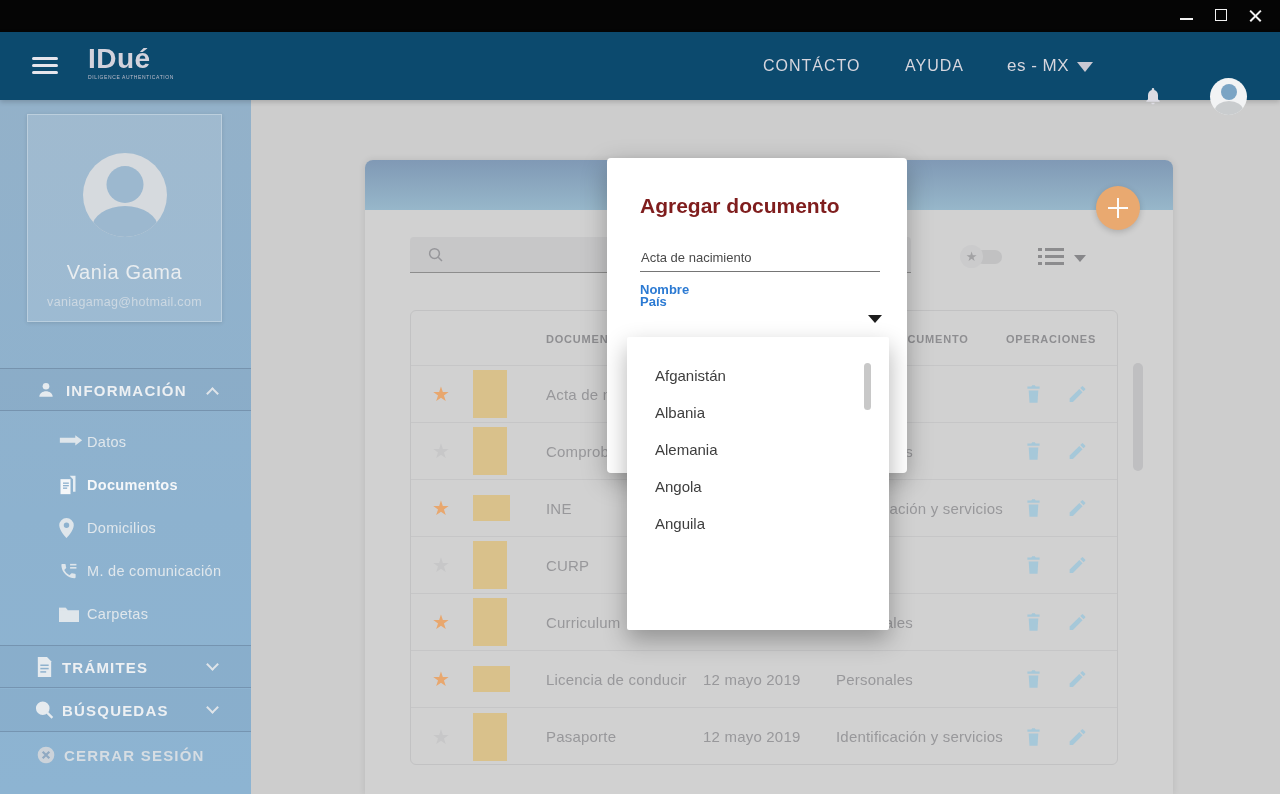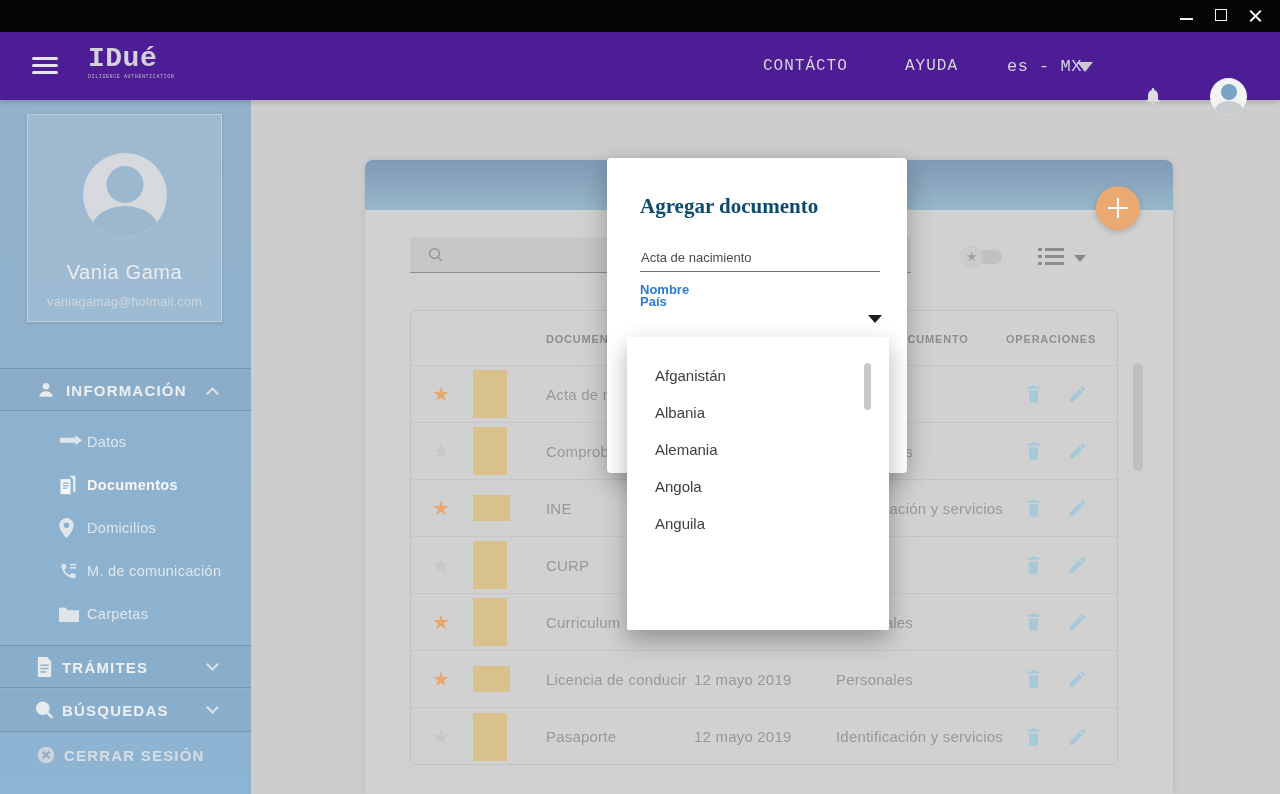--- a/index.html
+++ b/index.html
@@ -13,22 +13,22 @@
   .winbtn-min{right:76px;}
   .winbtn-min::before{content:"";position:absolute;left:10px;top:18px;width:13px;height:2px;background:#f2f2f2;}
   .winbtn-max{right:42px;}
   .winbtn-max::before{content:"";position:absolute;left:11px;top:9px;width:12px;height:12px;border:1.6px solid #f2f2f2;}
   .winbtn-close{right:8px;}
   .winbtn-close::before,.winbtn-close::after{content:"";position:absolute;left:10px;top:15px;width:15px;height:1.8px;background:#f2f2f2;}
   .winbtn-close::before{transform:rotate(45deg);}
   .winbtn-close::after{transform:rotate(-45deg);}
 
   
-  .appbar{position:absolute;left:0;top:32px;width:1280px;height:68px;background:#4c1d95;
-          box-shadow:0 2px 5px rgba(0,0,0,.18);z-index:6;font-family:Liberation Mono, monospace;}
+  .appbar{position:absolute;left:0;top:32px;width:1280px;height:68px;background:#0c4a6e;
+          box-shadow:0 2px 5px rgba(0,0,0,.18);z-index:6;}
   .hamburger{position:absolute;left:32px;top:25px;width:26px;height:18px;cursor:pointer;}
   .hamburger span{position:absolute;left:0;width:26px;height:3px;border-radius:2px;background:#e6e5ec;}
   .hamburger span:nth-child(1){top:0}.hamburger span:nth-child(2){top:7px}.hamburger span:nth-child(3){top:14px}
   .logo{position:absolute;left:88px;top:12px;color:#d3d2dc;}
   .logo .logo-main{font-size:28px;font-weight:bold;letter-spacing:.5px;line-height:30px;}
   .logo .logo-sub{font-size:5px;letter-spacing:.6px;color:#bebdcb;margin-top:0px;}
   .appnav{position:absolute;top:0;height:68px;display:flex;align-items:center;color:#d7d6de;cursor:pointer;}
   .nav-contacto{left:763px;}
   .nav-ayuda{left:905px;}
   .appnav .navlabel{font-size:16px;letter-spacing:1px;}
@@ -124,32 +124,32 @@
   .t-row{position:relative;height:57px;border-bottom:1px solid #c6c6c7;}
   .t-row:last-child{border-bottom:none;}
   .star{position:absolute;left:17px;top:50%;transform:translateY(-50%);width:26px;text-align:center;
       font-size:20px;line-height:1;cursor:pointer;}
   .star.on{color:#e8a76e;}.star.off{color:#c7c7c8;}
   .thumb{position:absolute;left:62px;top:50%;transform:translateY(-50%);background:#d9c18b;}
   .thumb.portrait{width:34px;height:48px;}
   .thumb.landscape{width:37px;height:26px;}
   .cell{position:absolute;top:0;height:100%;display:flex;align-items:center;
       font-size:15px;color:#98989b;letter-spacing:.2px;white-space:nowrap;}
-  .c-name{left:135px;}.c-date{left:283px;}.c-type{left:425px;}
+  .c-name{left:135px;}.c-date{left:292px;}.c-type{left:425px;}
   .op{position:absolute;top:50%;transform:translateY(-50%);width:21px;height:21px;color:#a6c8d9;cursor:pointer;}
   .op svg{width:100%;height:100%;fill:currentColor;}
   .op-trash{left:612px;}.op-edit{left:656px;}
 
   .scroll-thumb{position:absolute;left:882px;top:263px;width:10px;height:108px;border-radius:5px;
       background:#bfbfc1;cursor:grab;}
 
   
   .modal{position:absolute;left:607px;top:158px;width:300px;height:315px;background:#ffffff;
       border-radius:4px;box-shadow:0 8px 26px rgba(0,0,0,.28);z-index:40;}
-  .modal-title{position:absolute;left:33px;top:36px;font-size:21px;font-weight:bold;color:#0c4a6e;font-family:Liberation Serif, serif;}
+  .modal-title{position:absolute;left:33px;top:36px;font-size:21px;font-weight:bold;color:#7f1d1d;}
   .f-label{position:absolute;left:33px;font-size:13px;font-weight:bold;color:#2b7ad3;}
   .lbl-nombre{top:76px;margin-top:48px;}
   .lbl-pais{top:136px;}
   .nombre-input{position:absolute;left:34px;top:88px;width:240px;height:22px;border:none;background:transparent;
       outline:none;font-family:"Liberation Sans",sans-serif;font-size:13px;color:#4a4a4a;padding:0;}
   .underline{position:absolute;left:33px;top:113px;width:240px;height:1px;background:#757575;}
   .select-control{position:absolute;left:33px;top:146px;width:240px;height:26px;cursor:pointer;}
   .select-caret{position:absolute;right:-2px;top:11px;width:0;height:0;
       border-left:7px solid transparent;border-right:7px solid transparent;border-top:8px solid #1d1d1d;}
 

